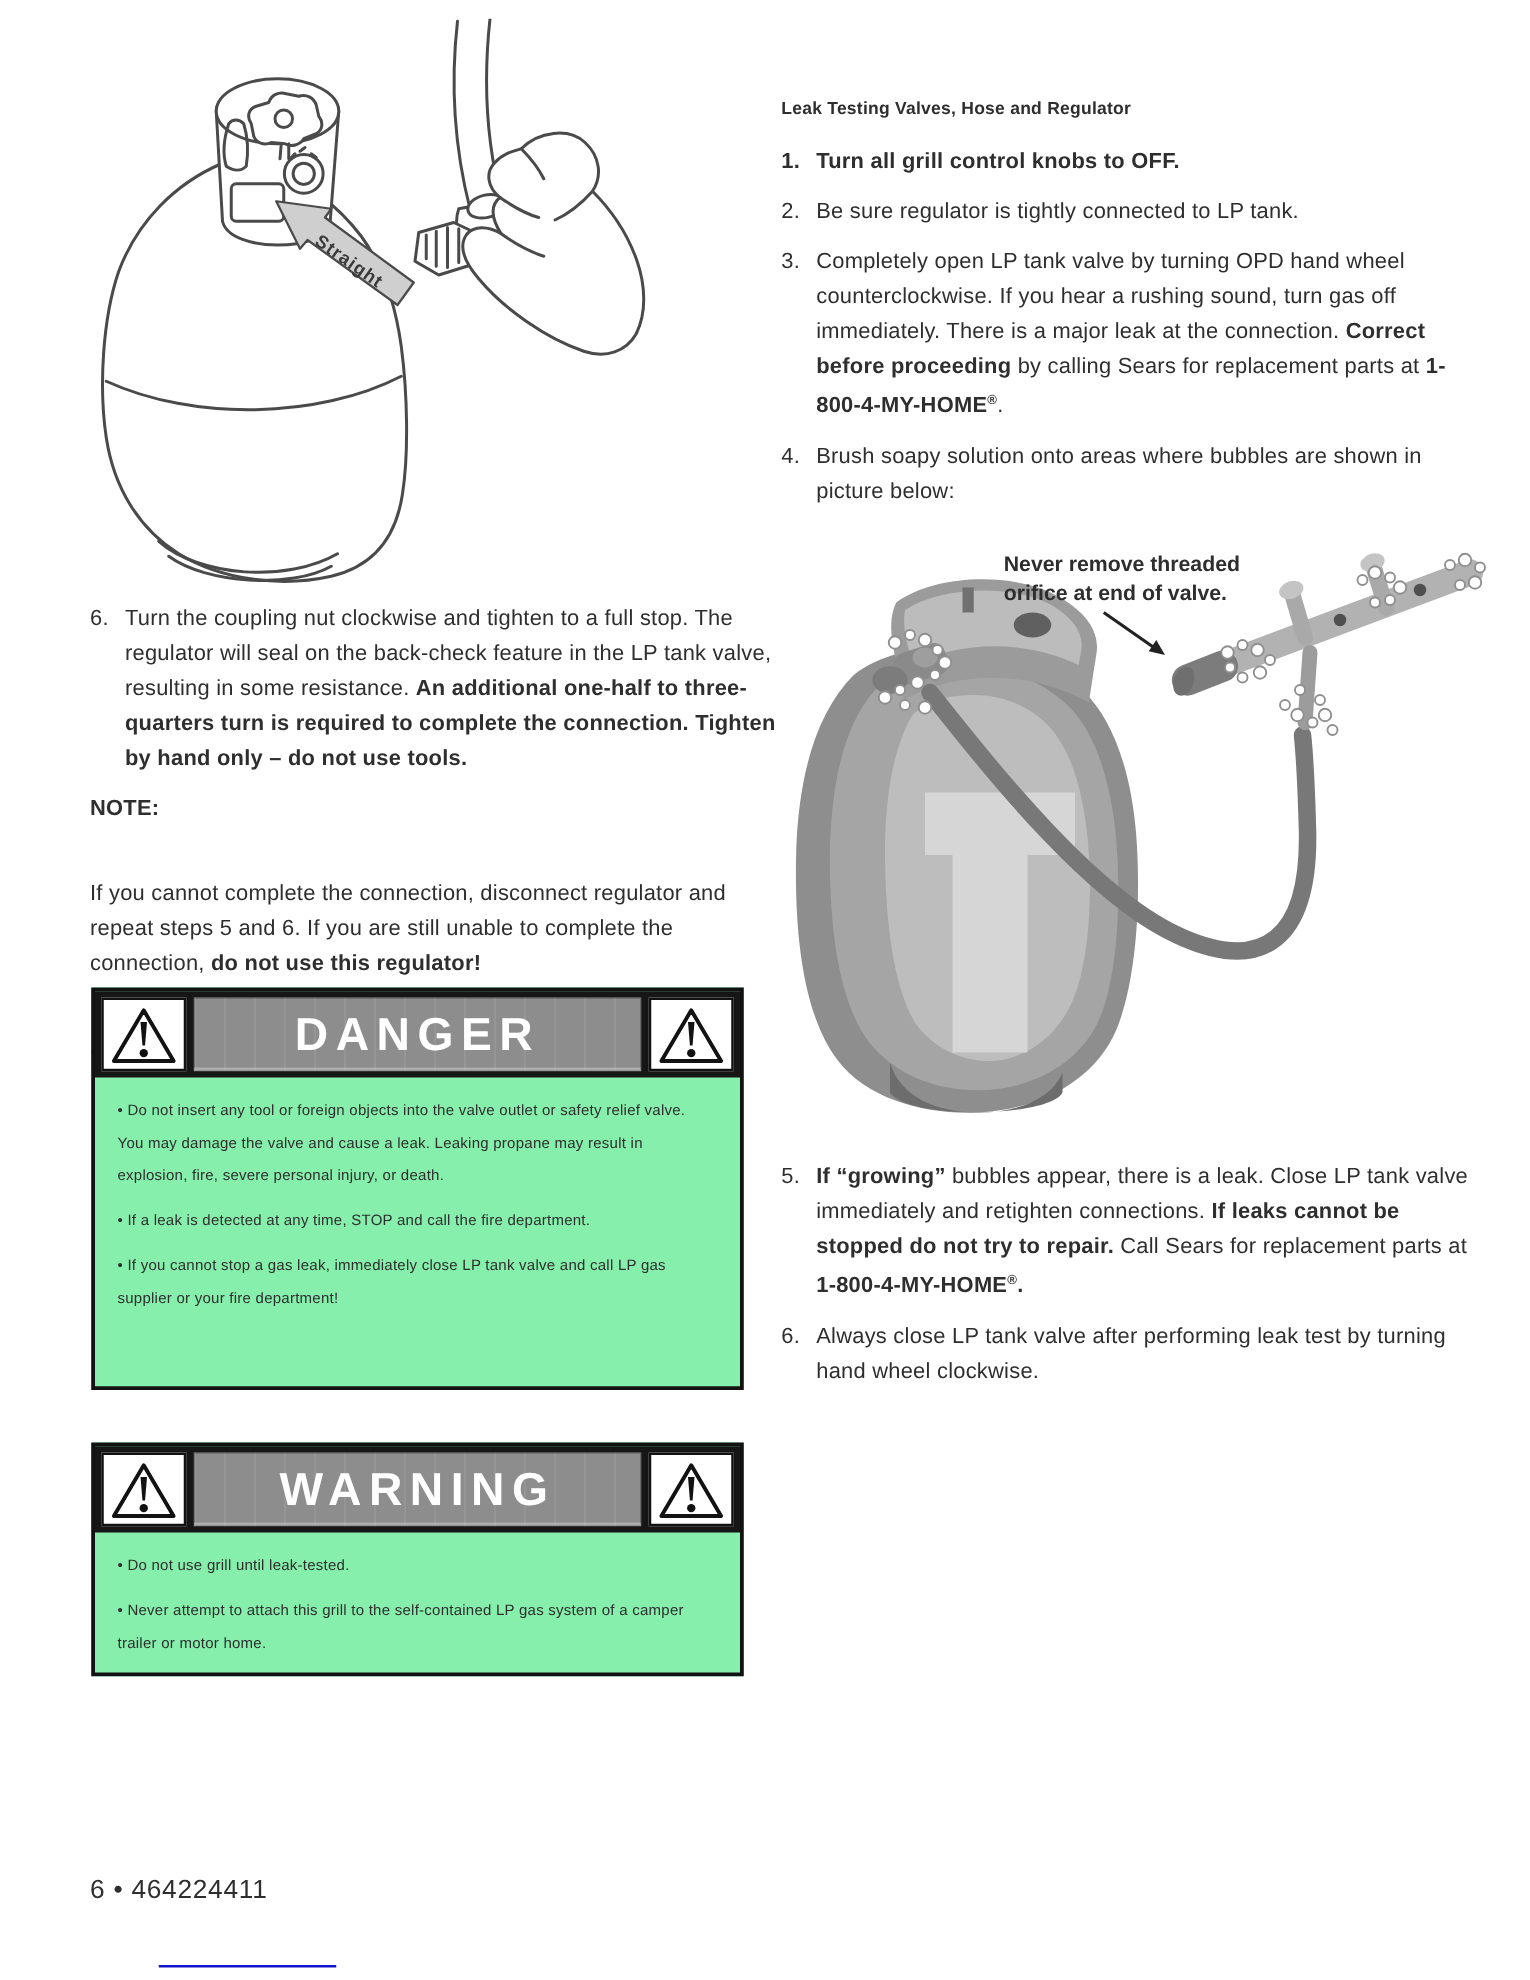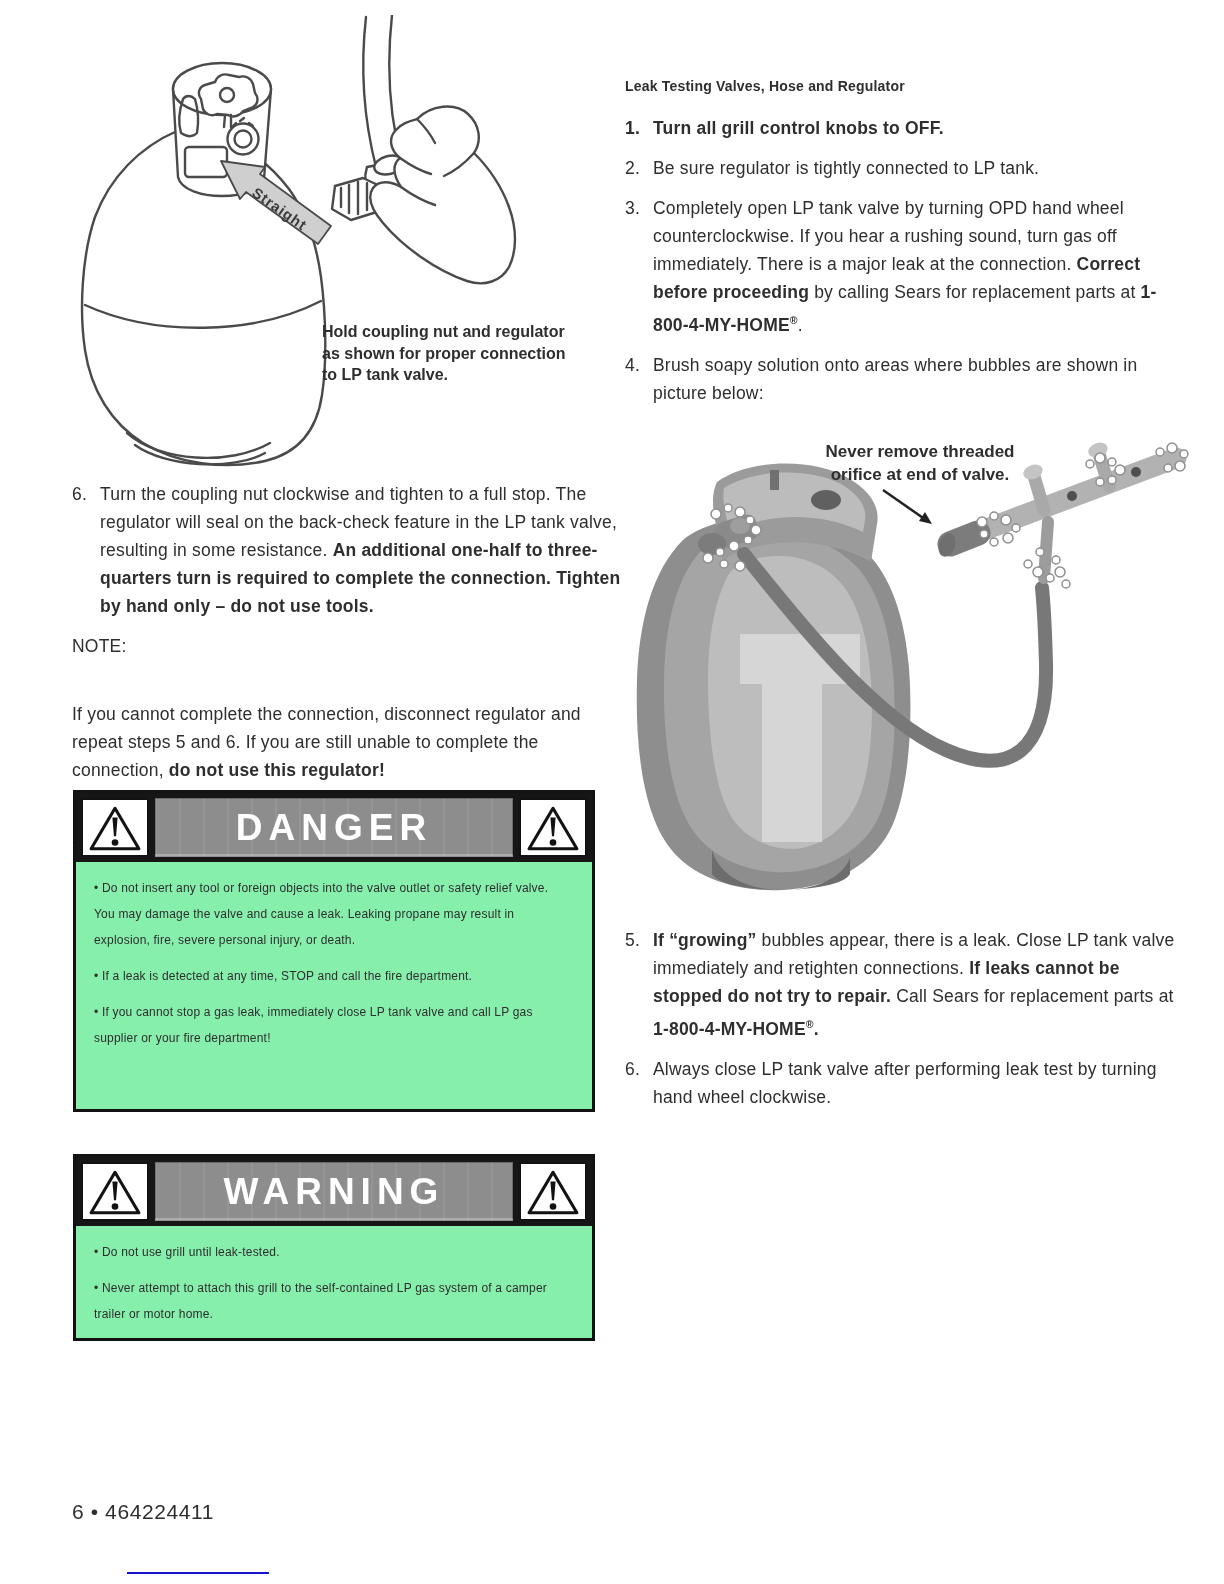--- a/index.html
+++ b/index.html
@@ -9,30 +9,30 @@
   }
   .col{position:absolute;font-size:17.5px;line-height:28px;letter-spacing:.2px;}
   .heading{font-weight:700;font-size:14px;margin-bottom:14px;letter-spacing:.2px;}
   .step{display:flex;margin-bottom:12px;}
   .step-num{flex:0 0 28px;}
   .step-body{flex:1;}
   sup{font-size:60%;}
   .right-top{left:625px;top:72px;width:556px;}
   .left-mid{left:72px;top:480px;width:560px;}
   .right-bottom{left:625px;top:926px;width:556px;}
-  .note-heading{font-weight:400;margin:10px 0 8px;}
+  .note-heading{font-weight:700;margin:10px 0 8px;}
   .para{margin-bottom:10px;margin-top:40px;}
 
   .fig{position:absolute;}
   .fig svg{position:absolute;left:0;top:0;}
   .fig-connection{left:65px;top:15px;width:545px;height:452px;}
   .fig-caption{position:absolute;left:257px;top:306px;width:285px;
     font-size:16px;font-weight:700;line-height:21.5px;}
   .fig-leak{left:620px;top:422px;width:580px;height:478px;}
-  .fig-annotation{position:absolute;left:183px;top:18px;width:234px;text-align:center;
+  .fig-annotation{position:absolute;left:183px;top:18px;width:234px;
     font-weight:700;font-size:17px;line-height:23px;}
 
   .alert{position:absolute;left:73px;width:522px;border:3px solid #121212;background:#86efac;box-sizing:border-box;}
   .alert-danger{top:790px;height:322px;}
   .alert-warning{top:1154px;height:187px;}
   .alert-header{background:#161616;height:69px;box-sizing:border-box;padding:5px;
     display:flex;align-items:stretch;gap:6px;}
   .warn-tile{flex:0 0 68px;background:#fff;border:2px solid #121212;box-sizing:border-box;
     display:flex;align-items:center;justify-content:center;}
   .alert-title-bar{flex:1;background:#8d8d8d;display:flex;align-items:center;justify-content:center;
@@ -91,25 +91,20 @@
           <path fill="#ffffff" d="M352,104 C366,90 390,87 403,99 C415,110 417,126 409,138 C423,152 436,170 444,192 C452,214 452,236 444,252 C436,266 420,272 402,266 C372,256 338,232 318,208 C306,194 302,182 308,173 C314,165 326,166 336,172 C328,160 327,149 335,143 C325,135 323,123 331,115 C337,108 345,106 352,104 Z"></path>
           <path d="M335,143 C345,150 355,156 366,159 M336,172 C347,180 358,186 370,190 M409,138 C400,148 390,156 379,161 M352,104 C360,112 366,120 370,128"></path>
         </g>
       </g>
 
       <g>
         <polygon points="156,146 175,184 181,177 253,229 266,211 195,159 200,152" fill="#cfcfcf" stroke="#4a4a4a" stroke-width="1.8" stroke-linejoin="round"></polygon>
         <text x="186" y="180" transform="rotate(35 186 180)" font-size="14.5" font-weight="bold" fill="#3a3a3a" letter-spacing="1">Straight</text>
       </g>
     </svg>
-    <div class="fig-caption">
-      <div>Hold coupling nut and regulator</div>
-      <div>as shown for proper connection</div>
-      <div>to LP tank valve.</div>
-    </div>
   </div>
 
   <section class="col right-top">
     <div class="heading">Leak Testing Valves, Hose and Regulator</div>
     <div class="step">
       <span class="step-num"><span style="font-weight: 700;">1.</span></span>
       <div class="step-body"><span style="font-weight: 700;">Turn all grill control knobs to OFF.</span></div>
     </div>
     <div class="step">
       <span class="step-num"><span>2.</span></span>

